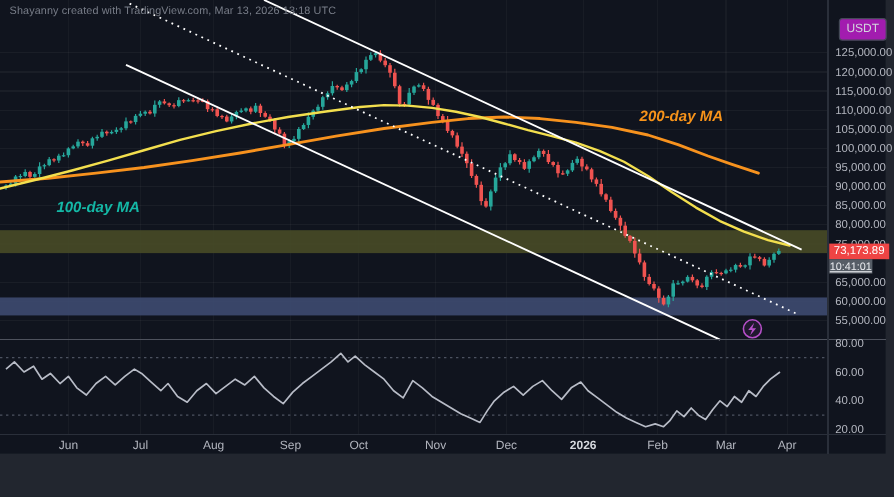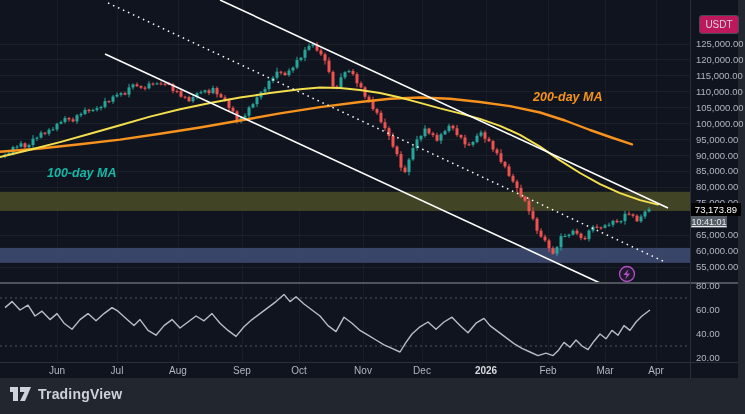--- a/index.html
+++ b/index.html
@@ -1,26 +1,26 @@
 <!DOCTYPE html>
 <html><head>
 <meta charset="utf-8">
 <style>
   html,body{margin:0;padding:0;background:#22262f;}
   .app{position:relative;width:745px;height:414px;overflow:hidden;background:#22262f;
        font-family:"Liberation Sans",sans-serif;}
   svg text{font-family:"Liberation Sans",sans-serif;}
   .attribution{position:absolute;left:8px;top:4px;font-size:9px;color:#787d88;letter-spacing:.1px;z-index:5;}
   .usdt-btn{position:absolute;left:699px;top:15px;width:38px;height:17px;line-height:17px;text-align:center;
-       border:1px solid #444a57;border-radius:3px;color:#d3d6dd;font-size:10px;background:#be185d;z-index:6;cursor:pointer;}
+       border:1px solid #444a57;border-radius:3px;color:#d3d6dd;font-size:10px;background:#a21caf;z-index:6;cursor:pointer;}
   .ma-label{position:absolute;font-size:12.5px;font-weight:bold;z-index:5;font-style:italic;}
   .ma-label-100{left:47px;top:166px;color:#14b8a6;}
   .ma-label-200{left:533px;top:90px;color:#f7931a;}
   .price-tag{position:absolute;left:691px;top:203px;width:50px;height:13px;line-height:13px;
-       background:#000000;color:#ffffff;font-size:9.5px;text-align:center;z-index:6;}
+       background:#ef4444;color:#ffffff;font-size:9.5px;text-align:center;z-index:6;}
   .countdown-tag{position:absolute;left:691px;top:216px;width:36px;height:12px;line-height:12px;
        background:#565d66;color:#e8eaee;font-size:9px;text-align:center;z-index:6;text-decoration:underline;}
   .tv-logo{position:absolute;left:10px;top:386px;display:flex;align-items:center;gap:7px;z-index:6;}
   .tv-logo-text{color:#ced2da;font-size:14px;font-weight:600;letter-spacing:.2px;}
 </style>
 </head>
 <body>
 
 <div class="app">
   <svg id="chart-svg" width="745" height="414" viewBox="0 0 745 414">
@@ -414,29 +414,23 @@
       <text x="242" y="374" fill="#b2b5be" font-size="10" text-anchor="middle" font-weight="normal">Sep</text>
       <text x="299" y="374" fill="#b2b5be" font-size="10" text-anchor="middle" font-weight="normal">Oct</text>
       <text x="363" y="374" fill="#b2b5be" font-size="10" text-anchor="middle" font-weight="normal">Nov</text>
       <text x="422" y="374" fill="#b2b5be" font-size="10" text-anchor="middle" font-weight="normal">Dec</text>
       <text x="486" y="374" fill="#d6d9de" font-size="10" text-anchor="middle" font-weight="bold">2026</text>
       <text x="548" y="374" fill="#b2b5be" font-size="10" text-anchor="middle" font-weight="normal">Feb</text>
       <text x="605" y="374" fill="#b2b5be" font-size="10" text-anchor="middle" font-weight="normal">Mar</text>
       <text x="656" y="374" fill="#b2b5be" font-size="10" text-anchor="middle" font-weight="normal">Apr</text>
     </svg>
 
+  <div class="attribution">Shayanny created with TradingView.com, Mar 13, 2026 13:18 UTC</div>
 
   <div class="usdt-btn">USDT</div>
 
   <div class="ma-label ma-label-100">100-day MA</div>
   <div class="ma-label ma-label-200">200-day MA</div>
 
   <div class="price-tag">73,173.89</div>
   <div class="countdown-tag">10:41:01</div>
 
-  <div class="tv-logo">
-    <svg width="21" height="15" viewBox="0 0 21 15">
-      <polygon points="0,0 8,0 8,14 3,14 3,5 0,5" fill="#ced2da"></polygon>
-      <polygon points="10,0 21,0 15,14 10,14 14.5,5 10,5" fill="#ced2da"></polygon>
-    </svg>
-    <span class="tv-logo-text">TradingView</span>
-  </div>
 </div>
 
 </body></html>

